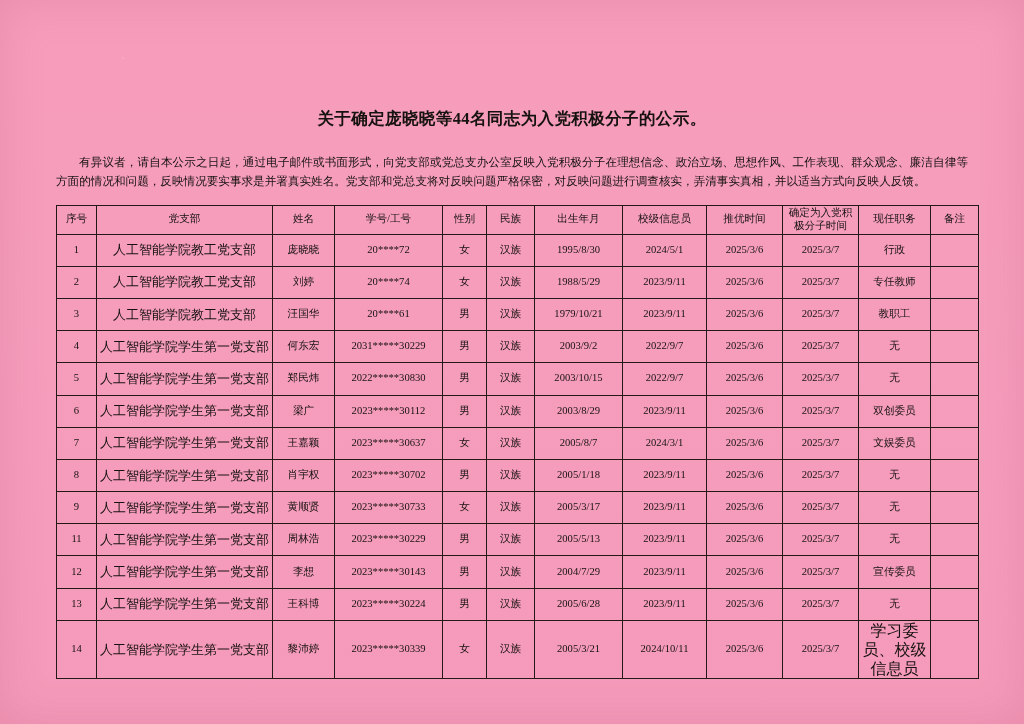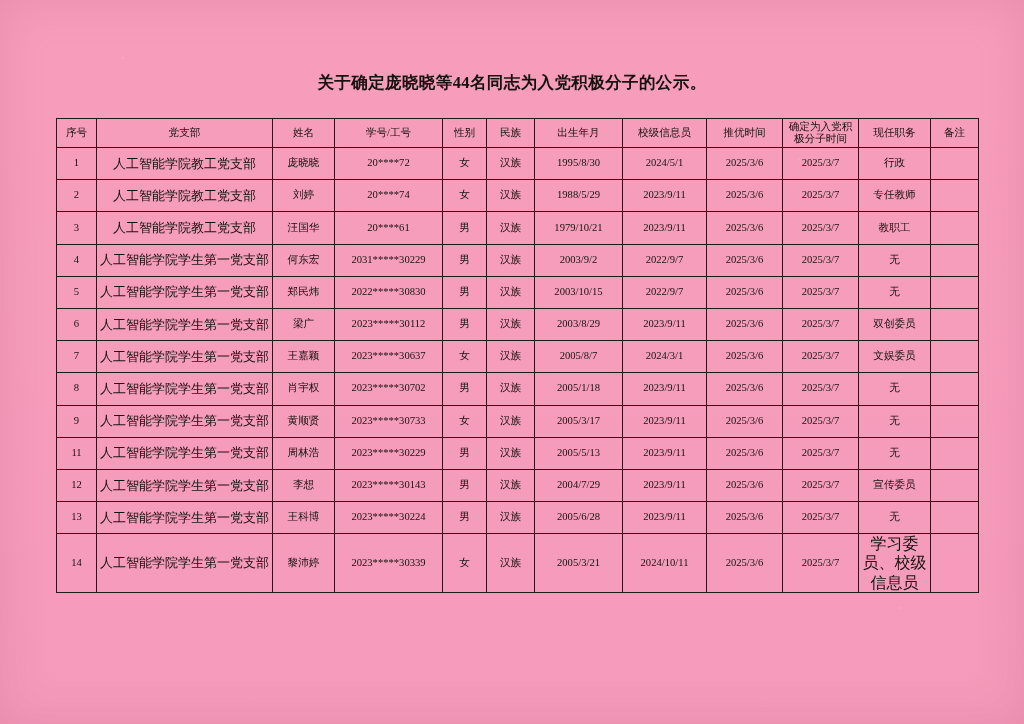--- a/index.html
+++ b/index.html
@@ -19,21 +19,21 @@
     left: 0; top: 0;
     width: 1024px;
     height: 724px;
     background: linear-gradient(180deg, #f79dbb 0%, #f69dbc 40%, #f59aba 100%);
   }
   .doc-title {
     text-align: center;
     font-size: 16.5px;
     font-weight: bold;
     color: #16120f;
-    padding-top: 72px;
+    padding-top: 108px;
     letter-spacing: 0.4px;
     font-family: "Liberation Serif", serif;
   }
   .body-text {
     margin: 24px 56px 0 56px;
     font-size: 11.6px;
     line-height: 1.62;
     color: #16120f;
     text-align: justify;
   }
@@ -115,20 +115,21 @@
   }
 </style>
 </head>
 <body>
 
 <div class="page">
 
   <div class="doc-title">关于确定庞晓晓等44名同志为入党积极分子的公示。</div>
 
   <div class="body-text">
+    <p>有异议者，请自本公示之日起，通过电子邮件或书面形式，向党支部或党总支办公室反映入党积极分子在理想信念、政治立场、思想作风、工作表现、群众观念、廉洁自律等方面的情况和问题，反映情况要实事求是并署真实姓名。党支部和党总支将对反映问题严格保密，对反映问题进行调查核实，弄清事实真相，并以适当方式向反映人反馈。</p>
   </div>
 
   <div class="table-wrap">
     <table class="main">
       <colgroup>
         <col class="c0">
           <col class="c1">
           <col class="c2">
           <col class="c3">
           <col class="c4">

